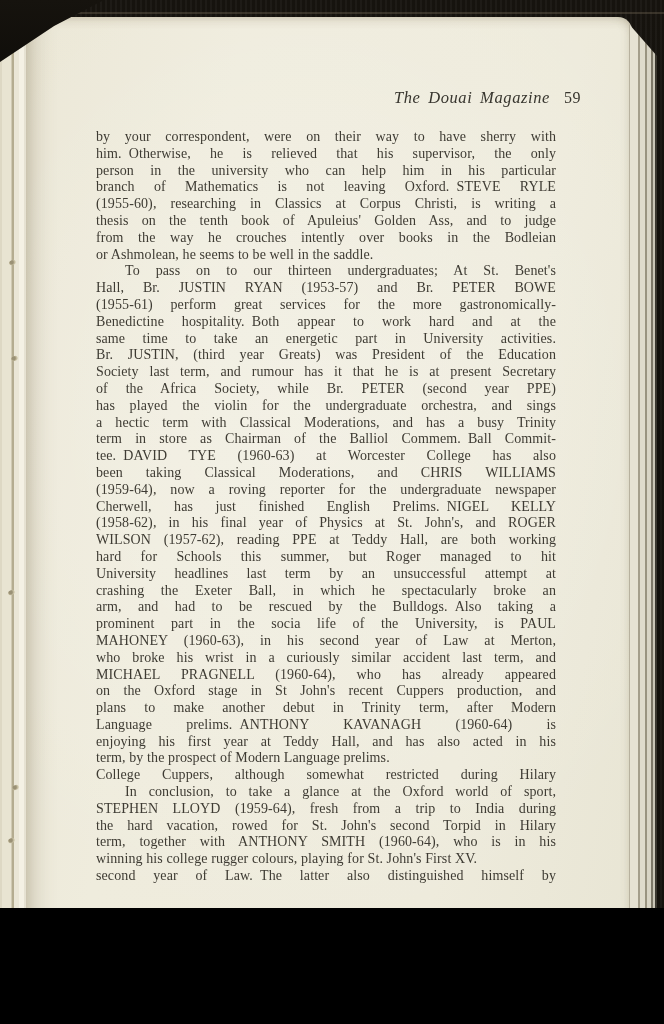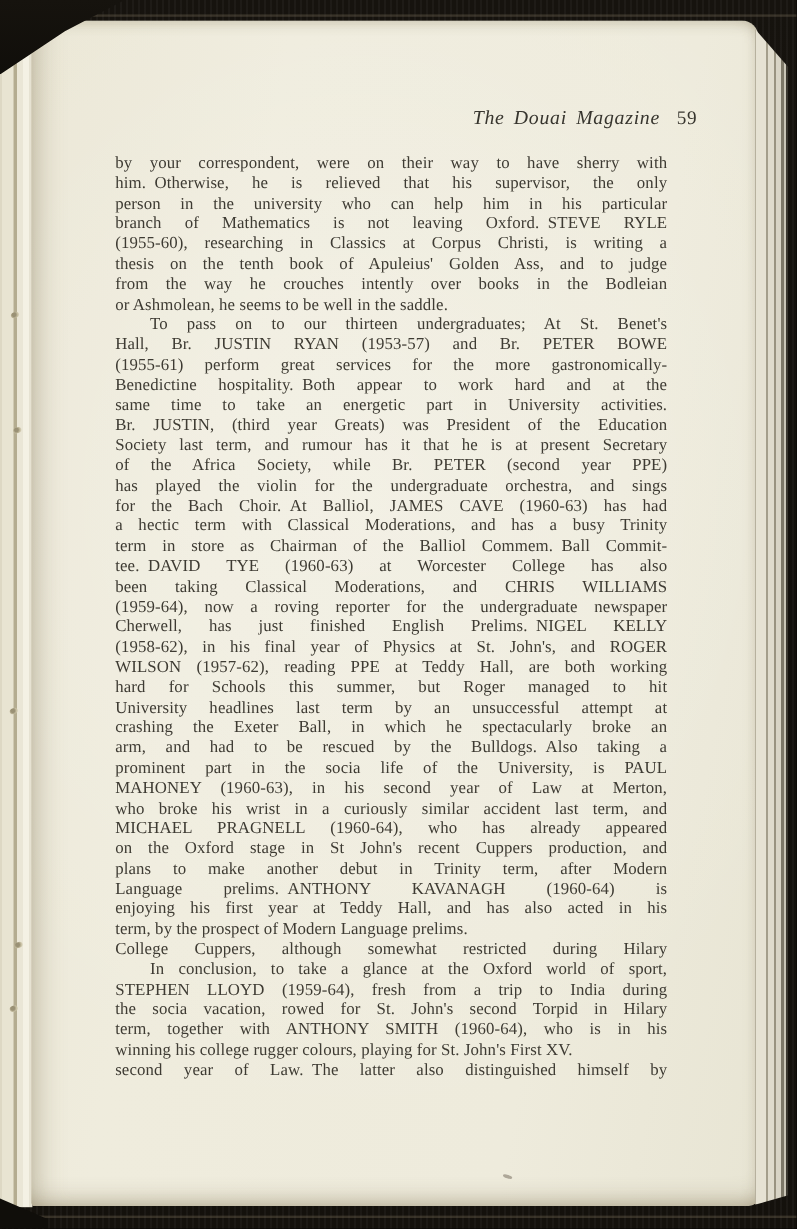--- a/index.html
+++ b/index.html
@@ -1,18 +1,18 @@
 <!DOCTYPE html>
 <html><head>
 <meta charset="utf-8">
 <style>
   html, body { margin: 0; padding: 0; background: #000; }
   .scene {
     position: relative;
-    width: 664px; height: 1024px;
+    width: 664px; height: 908px;
     overflow: hidden;
     background:
       repeating-linear-gradient(90deg, rgba(255,255,255,0.035) 0 2px, rgba(0,0,0,0) 2px 5px),
       linear-gradient(180deg, #16130e 0%, #110f0b 50%, #14110c 100%);
     font-family: "Liberation Serif", serif;
   }
   
   .seam-top, .seam-bottom {
     position: absolute; left: 0; right: 0; height: 2px;
     background: rgba(120,110,90,0.35);
@@ -130,21 +130,20 @@
         <div>
           <div class="line indent">To pass on to our thirteen undergraduates; At St. Benet's</div>
           <div class="line">Hall, Br. JUSTIN RYAN (1953-57) and Br. PETER BOWE</div>
           <div class="line">(1955-61) perform great services for the more gastronomically-</div>
           <div class="line">Benedictine hospitality. Both appear to work hard and at the</div>
           <div class="line">same time to take an energetic part in University activities.</div>
           <div class="line">Br. JUSTIN, (third year Greats) was President of the Education</div>
           <div class="line">Society last term, and rumour has it that he is at present Secretary</div>
           <div class="line">of the Africa Society, while Br. PETER (second year PPE)</div>
           <div class="line">has played the violin for the undergraduate orchestra, and sings</div>
-          <div class="line">for the Bach Choir. At Balliol, JAMES CAVE (1960-63) has had</div>
           <div class="line">a hectic term with Classical Moderations, and has a busy Trinity</div>
           <div class="line">term in store as Chairman of the Balliol Commem. Ball Commit-</div>
           <div class="line">tee. DAVID TYE (1960-63) at Worcester College has also</div>
           <div class="line">been taking Classical Moderations, and CHRIS WILLIAMS</div>
           <div class="line">(1959-64), now a roving reporter for the undergraduate newspaper</div>
           <div class="line">Cherwell, has just finished English Prelims. NIGEL KELLY</div>
           <div class="line">(1958-62), in his final year of Physics at St. John's, and ROGER</div>
           <div class="line">WILSON (1957-62), reading PPE at Teddy Hall, are both working</div>
           <div class="line">hard for Schools this summer, but Roger managed to hit</div>
           <div class="line">University headlines last term by an unsuccessful attempt at</div>
@@ -157,21 +156,21 @@
           <div class="line">on the Oxford stage in St John's recent Cuppers production, and</div>
           <div class="line">plans to make another debut in Trinity term, after Modern</div>
           <div class="line">Language prelims. ANTHONY KAVANAGH (1960-64) is</div>
           <div class="line">enjoying his first year at Teddy Hall, and has also acted in his</div>
           <div class="line last">term, by the prospect of Modern Language prelims.</div>
           <div class="line">College Cuppers, although somewhat restricted during Hilary</div>
         </div>
         <div>
           <div class="line indent">In conclusion, to take a glance at the Oxford world of sport,</div>
           <div class="line">STEPHEN LLOYD (1959-64), fresh from a trip to India during</div>
-          <div class="line">the socia vacation, rowed for St. John's second Torpid in Hilary</div>
+          <div class="line">the hard vacation, rowed for St. John's second Torpid in Hilary</div>
           <div class="line">term, together with ANTHONY SMITH (1960-64), who is in his</div>
           <div class="line last">winning his college rugger colours, playing for St. John's First XV.</div>
           <div class="line">second year of Law. The latter also distinguished himself by</div>
         </div>
       </div>
     <div class="smudge"></div>
   </div>
 
   <div class="page-stack"></div>
   <div class="corner-tl"></div>

